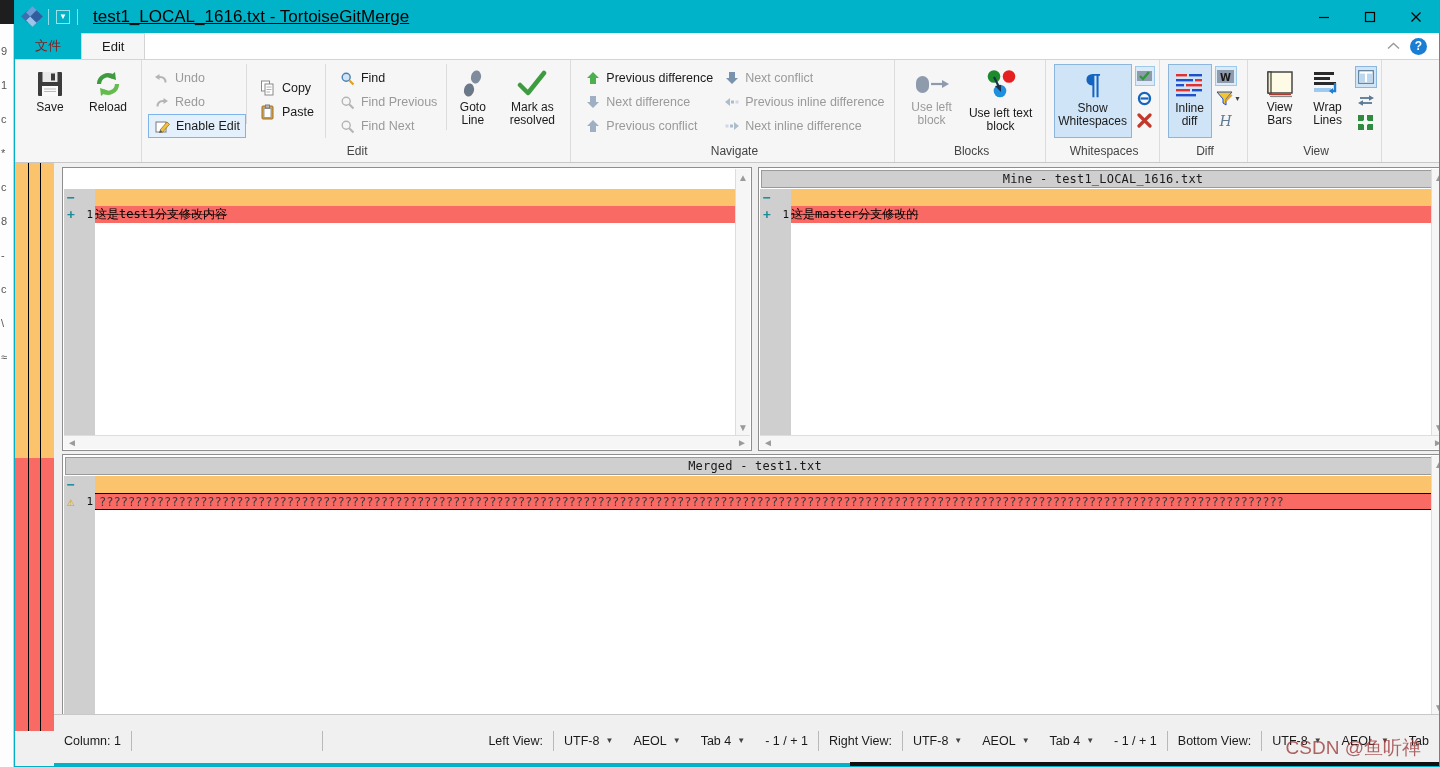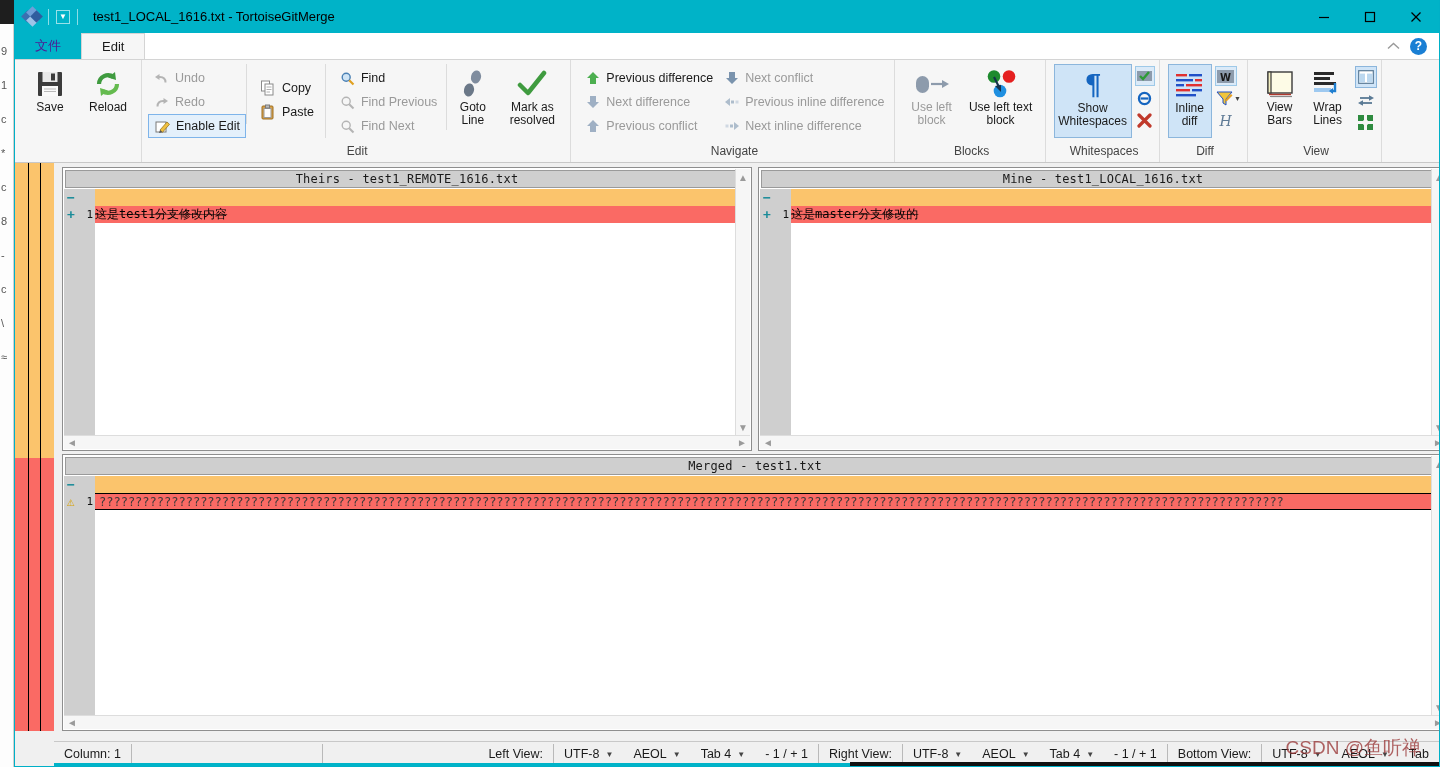--- a/index.html
+++ b/index.html
@@ -63,42 +63,43 @@
     position:absolute; width:9px; height:9px; transform: rotate(45deg);
   }
   .qat-sep {
     width:1px; height:16px; background: rgba(255,255,255,.55); margin: 0 7px;
   }
   #qat-dropdown {
     width: 14px; height: 14px; display:flex; align-items:center; justify-content:center;
     border: 1px solid rgba(255,255,255,.6); color: #fff; font-size: 8px;
   }
   #title-text {
-    margin-left: 8px; color: #000; font-size: 13px;
+    margin-left: 8px; color: #000; font-size: 17px;
     font-family: "Liberation Sans", sans-serif;
     white-space: nowrap;
+    text-decoration: underline;
   }
   #win-buttons { margin-left: auto; display: flex; height: 33px; }
   .win-btn {
     width: 46px; height: 33px; display:flex; align-items:center; justify-content:center;
     color:#000; font-size: 15px; line-height: 1;
   }
 
   
   #ribbon-tabs {
     position: relative; height: 26px; background: #fff;
     display: flex; align-items: flex-end;
     border-bottom: none;
   }
   .rtab {
     height: 26px; padding: 0 20px;
     display:flex; align-items:center; justify-content:center;
     font-size: 13px; color: #000; cursor: default;
   }
-  .rtab.teal { background: #00b3c8; color:#4c1d95; }
+  .rtab.teal { background: #00b3c8; color:#7f1d1d; }
   .rtab.active { background: #f6f6f6; border:1px solid #d4d4d4; border-bottom:none; color:#1a1a1a; }
   #ribbon-right {
     margin-left:auto; display:flex; align-items:center; gap:10px;
     padding-right: 12px; height: 26px;
   }
   #ribbon-collapse { color:#888; font-size: 11px; }
   #ribbon-help {
     width:17px; height:17px; border-radius:50%;
     background:#1a7fd4; color:#fff; font-size:12px; font-weight:bold;
     display:flex; align-items:center; justify-content:center;
@@ -192,21 +193,21 @@
   .vscroll .arrow { height:16px; display:flex;align-items:center;justify-content:center; color:#9a9a9a; font-size:10px; }
   .hscroll {
     position:absolute; left:1px; right:1px; bottom:1px; height:14px; background:#f6f6f6;
     border-top:1px solid #ddd; display:flex; align-items:center; justify-content:space-between;
     padding: 0 2px;
   }
   .hscroll .arrow { color:#9a9a9a; font-size:10px; width:12px; text-align:center; }
 
   
   #statusbar {
-    position:absolute; left:39px; right:0; bottom:0; height:25px;
+    position:absolute; left:39px; right:0; bottom:0; height:52px;
     background:#f0f0f0; border-top:1px solid #c8c8c8;
     display:flex; align-items:center; font-size:12.5px; color:#1a1a1a;
   }
   #statusbar .sb-cell { padding: 0 10px; height:22px; display:flex; align-items:center; white-space:nowrap; }
   #statusbar .sb-div { width:1px; height:20px; background:#b9b9b9; }
   .sb-combo { display:flex; align-items:center; gap:6px; }
   .sb-caret { color:#444; font-size:8px; }
   #statusbar .spacer { flex:1; }
   #status-bottom-accent {
     position:absolute; left:0; right:0; bottom:0; height:3px; background:#00b3c8;
@@ -506,21 +507,21 @@
         <div class="bigbtn" style="width:58px; color:#9a9a9a;">
           <div class="ico">
             <svg width="40" height="28" viewBox="0 0 40 28">
               <rect x="4" y="6" width="13" height="17" rx="6.5" fill="#8d9bac"></rect>
               <line x1="19" y1="14" x2="33" y2="14" stroke="#8d9bac" stroke-width="2.2"></line>
               <polygon points="37,14 30,10 30,18" fill="#8d9bac"></polygon>
             </svg>
           </div>
           <span>Use left block</span>
         </div>
-        <div class="bigbtn" style="width:80px;">
+        <div class="bigbtn" style="width:80px;gap:6px;">
           <div class="ico">
             <svg width="40" height="30" viewBox="0 0 40 30">
               <circle cx="13" cy="7.5" r="6.3" fill="#1e8a2e"></circle>
               <circle cx="28" cy="7.5" r="6.3" fill="#e52020"></circle>
               <circle cx="19" cy="22" r="6.3" fill="#1f8fe0"></circle>
               <line x1="13" y1="8" x2="19" y2="20" stroke="#16324a" stroke-width="2.1"></line>
               <polygon points="20,23 14,17 20,16" fill="#16324a"></polygon>
             </svg>
           </div>
           <span>Use left text block</span>
@@ -690,21 +691,20 @@
     </div>
     <div class="locbar">
       <div class="loc-orange" style="height:52%;"></div>
       <div class="loc-red" style="height:48%;"></div>
     </div>
   </div>
 
   <div id="pane-area">
 
     <div class="pane" style="left:8px; top:4px; width:690px; height:284px;">
-      <div class="pane-head">Theirs - test1_REMOTE_1616.txt</div>
       <div class="pane-body">
         <div class="gutter"></div>
         <div class="linerow row-empty-orange" style="top:0px;">
           <div class="lr-gut">
             <span class="lr-mark">−</span>
             <span class="lr-num"></span>
           </div>
           <div class="lr-text"></div>
         </div>
         <div class="linerow row-added" style="top:17px;">

